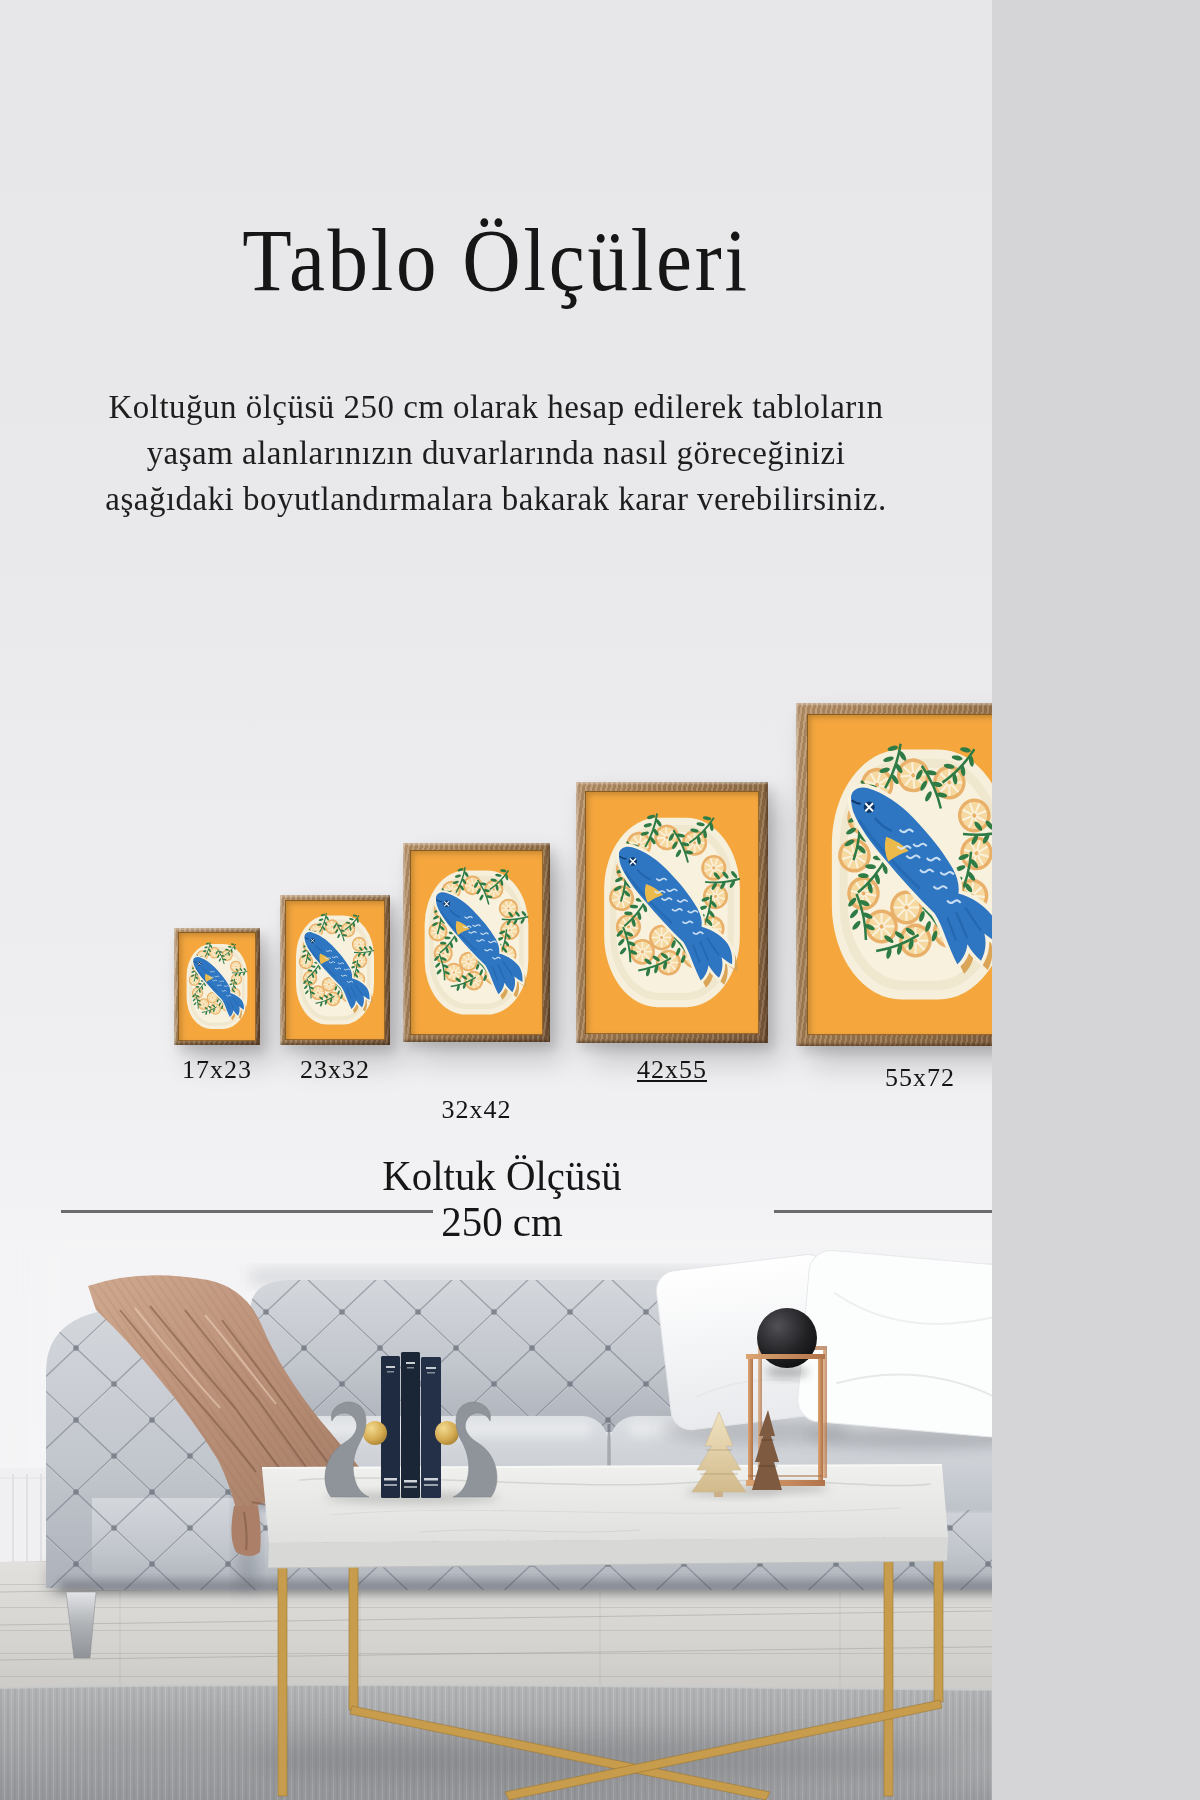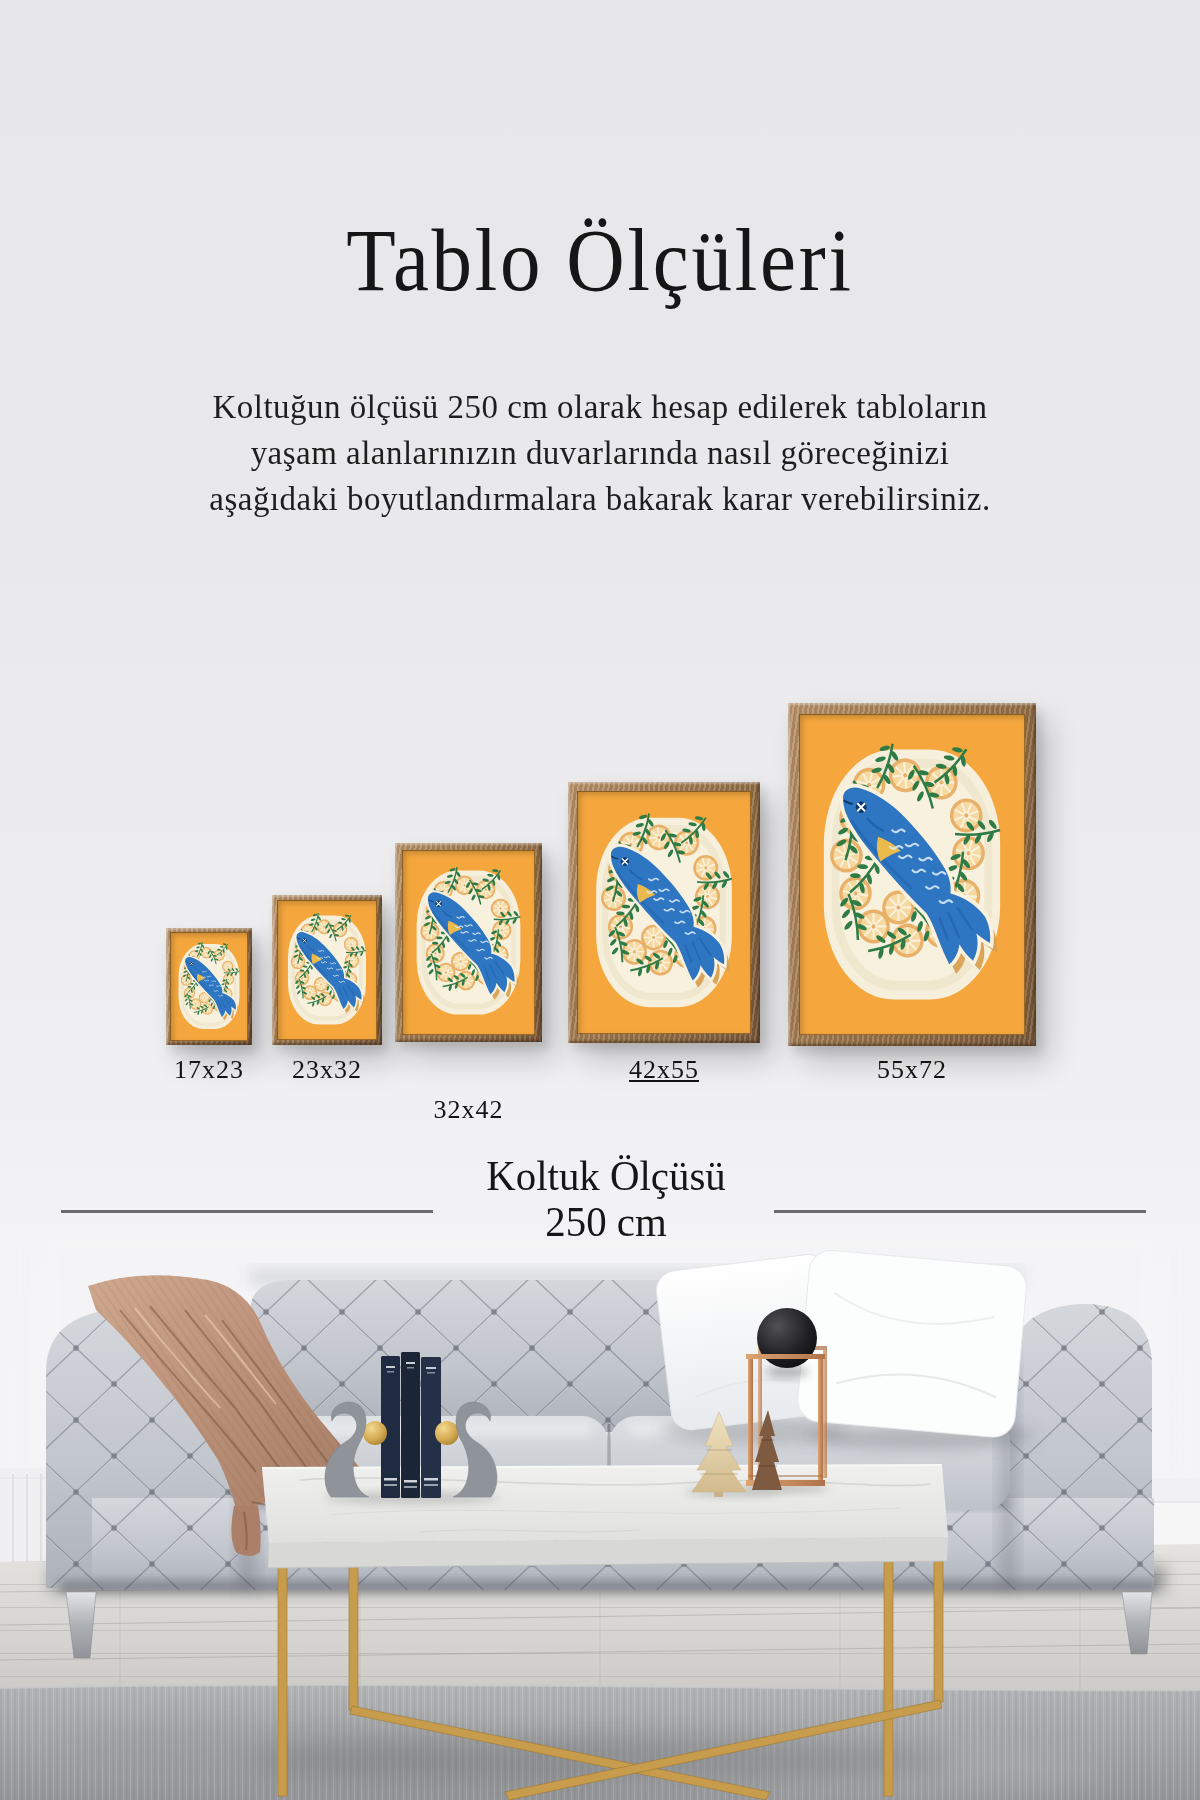--- a/index.html
+++ b/index.html
@@ -1,31 +1,31 @@
 <!DOCTYPE html>
 <html><head>
 <meta charset="utf-8">
 <style>
   html,body{margin:0;padding:0;background:#d5d5d7;}
   .canvas{
-    position:relative;width:1200px;height:1800px;overflow:hidden;
+    position:relative;width:992px;height:1800px;overflow:hidden;
     background:linear-gradient(180deg,#e7e7e9 0%,#e9e9eb 30%,#efeff1 58%,#f4f4f6 72%,#f5f5f6 100%);
     font-family:"Liberation Serif","DejaVu Serif",serif;color:#1a1a1a;
   }
   .page-title{
     position:absolute;top:152px;left:0;width:100%;text-align:center;
     font-size:88px;line-height:100px;font-weight:400;letter-spacing:3px;color:#161616;
     transform:scaleX(.92);transform-origin:center;
   }
   .intro{
     position:absolute;top:384px;left:0;width:100%;text-align:center;
     font-size:34px;line-height:46px;color:#1e1e1e;letter-spacing:.5px;
     transform:scaleX(.97);transform-origin:center;margin:0;
   }
-  .frames-wall{position:absolute;left:4px;top:0;width:100%;height:100%;padding-left:12px;}
+  .frames-wall{position:absolute;left:12px;top:0;width:100%;height:100%;padding-left:12px;}
   .frame{
     position:absolute;box-sizing:border-box;
     background:
       repeating-linear-gradient(98deg, rgba(255,238,214,.16) 0 2px, rgba(90,58,28,.14) 2px 5px),
       linear-gradient(112deg,#b8946d 0%,#a07c54 38%,#8c6a45 68%,#74553a 100%);
     box-shadow:
       14px 18px 28px rgba(0,0,0,.18),
       5px 7px 10px rgba(0,0,0,.12),
       inset 2px 2px 2px rgba(255,255,255,.35),
       inset -2px -2px 3px rgba(40,22,8,.45);
@@ -189,21 +189,21 @@
       </div>
       <div class="size-label" style="left: 590px; text-decoration: underline;">42x55</div>
       <div class="frame" style="left: 784px; top: 703px; width: 248px; height: 343px; padding: 11px;">
         <div class="art">
           <svg viewBox="0 0 100 136" preserveAspectRatio="none">
             <use href="#fish-art"></use>
           </svg>
           <i class="lip"></i>
         </div>
       </div>
-      <div class="size-label" style="left: 838px;">55x72</div>
+      <div class="size-label" style="left: 838px; margin-top: 8px;">55x72</div>
     </div>
 
   <div class="note-title">Koltuk Ölçüsü</div>
   <div class="note-value">250 cm</div>
   <div class="divider-line left"></div>
   <div class="divider-line right"></div>
 
   <svg class="scene" viewBox="0 0 1200 560">
     <defs>
       <linearGradient id="sofaG" x1="0" y1="0" x2="0" y2="1">

